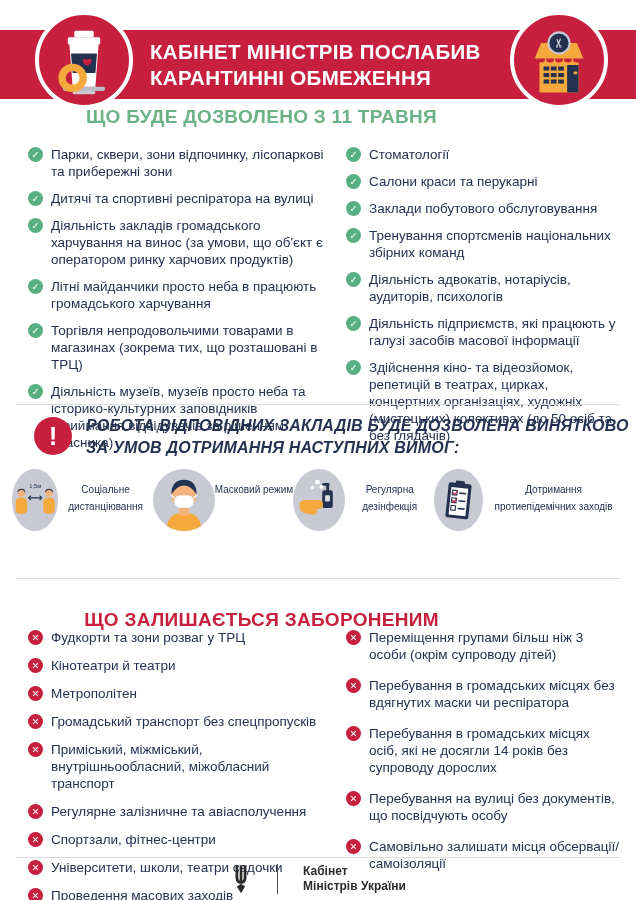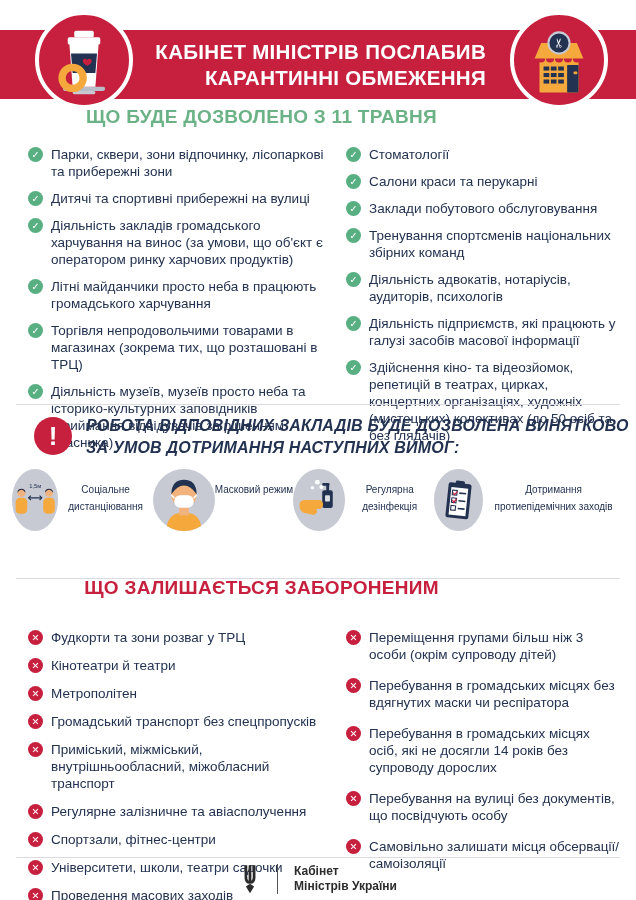--- a/index.html
+++ b/index.html
@@ -10,28 +10,28 @@
   html,body{background:#fff;}
   body{font-family:"Liberation Sans","DejaVu Sans",sans-serif;color:var(--navy);}
   .page{position:relative;width:636px;height:900px;background:#fff;overflow:hidden;}
 
   
   .banner{position:absolute;top:30px;left:0;width:636px;height:69px;background:var(--red);}
   .hdr-circle{position:absolute;top:11px;width:98px;height:98px;border-radius:50%;
     background:var(--red);border:4px solid #fff;display:flex;align-items:center;justify-content:center;}
   .hdr-circle.left{left:35px;}
   .hdr-circle.right{left:510px;}
-  .hdr-title{position:absolute;top:39px;left:150px;width:336px;text-align:right;color:#fff;
+  .hdr-title{position:absolute;top:39px;left:150px;width:336px;text-align:left;color:#fff;
     font-weight:bold;font-size:20.5px;line-height:26px;letter-spacing:.3px;}
 
   
   .sec-head{position:absolute;left:0;width:523px;text-align:center;font-weight:bold;
     font-size:19px;letter-spacing:.3px;}
   .sec-head.green{top:106px;color:var(--green-head);}
-  .sec-head.red{top:577px;color:var(--red);}
+  .sec-head.red{top:609px;color:var(--red);}
 
   
   .cols{position:absolute;left:28px;width:594px;display:flex;gap:14px;}
   .cols.allowed{top:146px;}
   .cols.forbidden{top:629px;}
   .col{display:flex;flex-direction:column;}
   .col.c1{width:304px;}
   .col.c2{width:276px;}
   .item{display:flex;gap:8px;margin-bottom:10px;font-size:13.5px;line-height:17px;}
   .cols.forbidden .item{margin-bottom:11px;}
@@ -53,21 +53,21 @@
 
   
   .reqs{position:absolute;top:469px;left:12px;width:612px;display:flex;}
   .req{flex:1 1 0;display:flex;flex-direction:row;align-items:flex-start;text-align:center;}
   .req.wide{flex:1.35 1 0;}
   .req-circle{width:62px;height:62px;border-radius:50%;background:var(--gray-circle);
     display:flex;align-items:center;justify-content:center;overflow:hidden;}
   .req-label{margin-top:12px;font-size:10px;line-height:17px;color:var(--navy);}
 
   
-  .footer{position:absolute;top:864px;left:0;width:636px;display:flex;justify-content:center;align-items:center;gap:16px;}
+  .footer{position:absolute;top:864px;left:0;width:636px;display:flex;justify-content:center;align-items:center;gap:25px;}
   .foot-rule{width:1px;height:30px;background:#555;}
   .foot-text{font-size:12px;line-height:15px;font-weight:bold;color:#2b2b2b;}
 </style>
 </head>
 <body>
 
 <div class="page">
 
   <div class="banner"></div>
 
@@ -121,21 +121,21 @@
   <div class="sec-head green">ЩО БУДЕ ДОЗВОЛЕНО З 11 ТРАВНЯ</div>
 
   <div class="cols allowed">
     <div class="col c1">
       <div class="item">
           <span class="bullet ok">✓</span>
           <span>Парки, сквери, зони відпочинку, лісопаркові та прибережні зони</span>
         </div>
       <div class="item">
           <span class="bullet ok">✓</span>
-          <span>Дитячі та спортивні прибережні на вулиці</span>
+          <span>Дитячі та спортивні респіратора на вулиці</span>
         </div>
       <div class="item">
           <span class="bullet ok">✓</span>
           <span>Діяльність закладів громадського харчування на винос (за умови, що об'єкт є оператором ринку харчових продуктів)</span>
         </div>
       <div class="item">
           <span class="bullet ok">✓</span>
           <span>Літні майданчики просто неба в працюють громадського харчування</span>
         </div>
       <div class="item">

